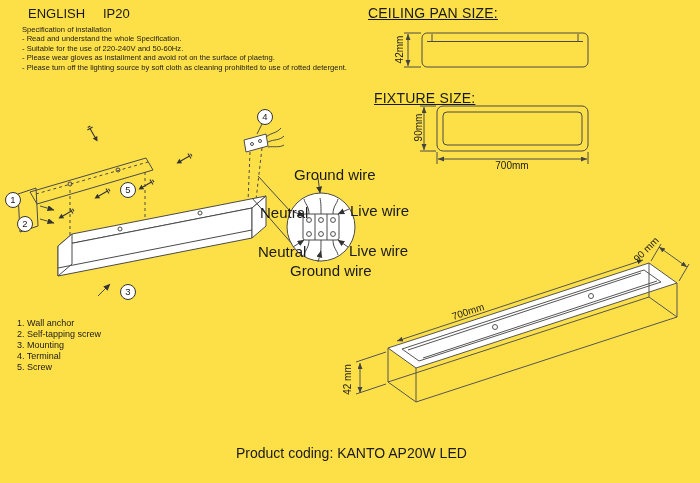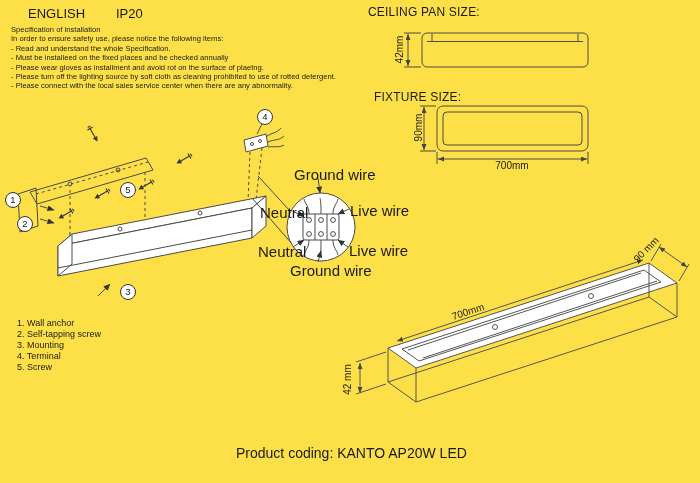--- a/index.html
+++ b/index.html
@@ -1,26 +1,26 @@
 <!DOCTYPE html>
 <html><head>
 <meta charset="utf-8">
 <style>
   html,body{margin:0;padding:0;background:#fff;}
   .page{position:relative;width:700px;height:483px;background:#fde047;
         font-family:"Liberation Sans",sans-serif;color:#1a1a1a;overflow:hidden;}
   .abs{position:absolute;white-space:nowrap;}
   .art{position:absolute;left:0;top:0;}
   .hdr{font-size:13px;}
-  .spec{position:absolute;left:11px;top:25px;font-size:7.6px;line-height:9.4px;white-space:nowrap;}
+  .spec{position:absolute;left:22px;top:25px;font-size:7.6px;line-height:9.4px;white-space:nowrap;}
   .legend{position:absolute;left:17px;top:318px;font-size:9px;line-height:11px;}
   .callout{position:absolute;width:14px;height:14px;border:1px solid #333;border-radius:50%;
            background:#fff;font-size:9.5px;line-height:14px;text-align:center;z-index:3;}
   .wlabel{font-size:15px;z-index:3;}
-  .sect-title{font-size:12px;letter-spacing:.2px;}
+  .sect-title{font-size:14px;letter-spacing:.2px;text-decoration:underline;}
   .dim{font-size:10px;text-align:center;z-index:3;}
   .rot{transform-origin:center center;}
   .footer{font-size:14px;}
   svg{shape-rendering:geometricPrecision;}
 </style>
 </head>
 <body>
 
 <div class="page">
 
@@ -153,30 +153,28 @@
       <line x1="679" y1="281" x2="689" y2="264"></line>
       <line x1="659" y1="247" x2="687" y2="267" marker-start="url(#da)" marker-end="url(#da)"></line>
 
       <line x1="386" y1="352" x2="356" y2="362"></line>
       <line x1="386" y1="384" x2="356" y2="394"></line>
       <line x1="360" y1="363" x2="360" y2="393" marker-start="url(#da)" marker-end="url(#da)"></line>
     </g>
   </svg>
 
   <div class="abs hdr" style="left:28px;top:6px;">ENGLISH</div>
-  <div class="abs hdr" style="left:103px;top:6px;margin-left:13px;">IP20</div>
+  <div class="abs hdr" style="left:103px;top:6px;">IP20</div>
 
   <div class="spec">
     <div>Specification of installation</div>
-    <div>In order to ensure safety use, please notice the following items:</div>
     <div>- Read and understand the whole Specification.</div>
-    <div>- Must be installeed on the fixed places and be checked annually</div>
+    <div>- Suitable for the use of 220-240V and 50-60Hz.</div>
     <div>- Please wear gloves as installment and avoid rot on the surface of plaetng.</div>
     <div>- Please turn off the lighting source by soft cloth as cleaning prohibited to use of rotted detergent.</div>
-    <div>- Please connect with the local sales service center when there are any abnormality.</div>
   </div>
 
   <div class="callout" style="left:5px;top:192px;">1</div>
   <div class="callout" style="left:17px;top:216px;">2</div>
   <div class="callout" style="left:120px;top:284px;">3</div>
   <div class="callout" style="left:257px;top:109px;">4</div>
   <div class="callout" style="left:120px;top:182px;">5</div>
 
   <div class="abs wlabel" style="left:294px;top:166px;">Ground wire</div>
   <div class="abs wlabel" style="left:260px;top:204px;">Neutral</div>

